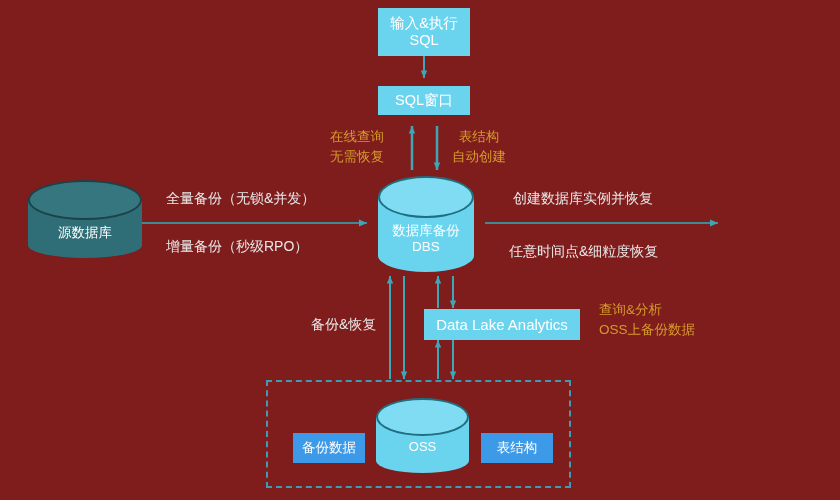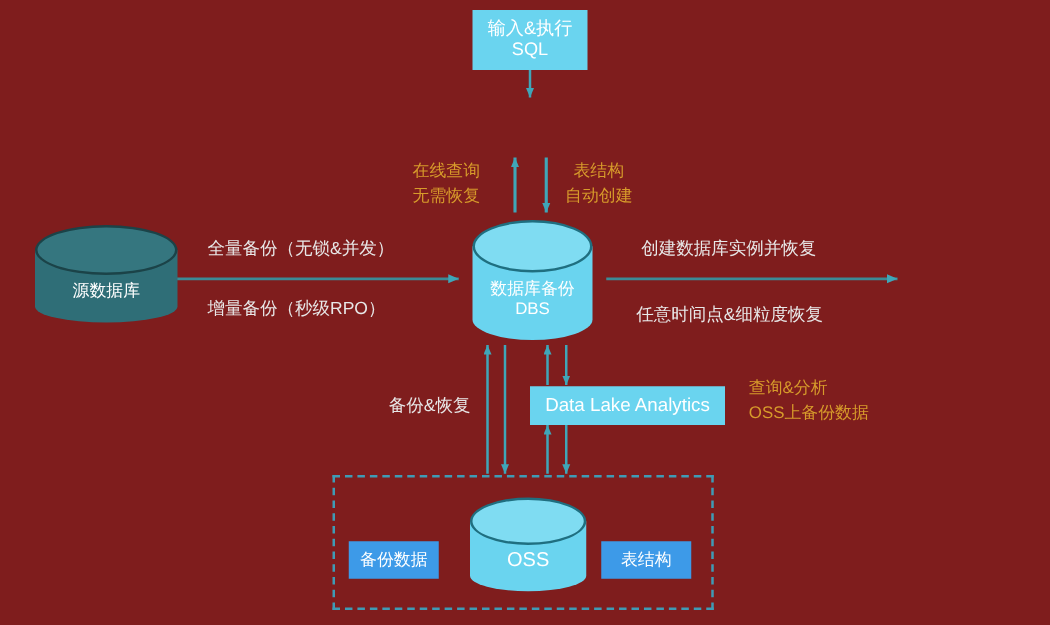--- a/index.html
+++ b/index.html
@@ -116,20 +116,23 @@
     <line x1="453" y1="340" x2="453" y2="379" stroke="#3fa6b8" stroke-width="2" marker-end="url(#ah-down)"></line>
   </svg>
 
   <div class="box box-cyan abs" style="left:378px; top:8px; width:92px; height:48px; font-size:14.5px;">
     <div>
       <div>输入&amp;执行</div>
       <div>SQL</div>
     </div>
   </div>
 
+  <div class="box box-cyan abs" style="left:378px; top:86px; width:92px; height:29px; font-size:14.5px;">
+    <span>SQL窗口</span>
+  </div>
 
   <div class="lbl lbl-orange abs" style="left:330px; top:127px; font-size:13.5px; line-height:1.45; text-align:center;">
     <div>在线查询</div>
     <div>无需恢复</div>
   </div>
 
   <div class="lbl lbl-orange abs" style="left:452px; top:127px; font-size:13.5px; line-height:1.45; text-align:center;">
     <div>表结构</div>
     <div>自动创建</div>
   </div>
@@ -167,24 +170,24 @@
   <div class="lbl lbl-orange abs" style="left:599px; top:300px; font-size:13.5px; line-height:1.45;">
     <div>查询&amp;分析</div>
     <div>OSS上备份数据</div>
   </div>
 
   <div class="dashed-zone" style="left:266px; top:380px; width:305px; height:108px;"></div>
 
   <div class="cyl cyl-light" style="left:376px; top:398px; width:93px; height:75px;">
     <div class="body" style="top:19px; height:56px;"></div>
     <div class="top" style="height:38px;"></div>
-    <div class="label" style="top:41px; font-size:16px;">OSS</div>
+    <div class="label" style="top:41px; font-size:13px;">OSS</div>
   </div>
 
-  <div class="box box-blue abs" style="left:279px; top:433px; width:72px; height:30px; font-size:13.5px;">
+  <div class="box box-blue abs" style="left:293px; top:433px; width:72px; height:30px; font-size:13.5px;">
     <span>备份数据</span>
   </div>
 
   <div class="box box-blue abs" style="left:481px; top:433px; width:72px; height:30px; font-size:13.5px;">
     <span>表结构</span>
   </div>
 
 </div>
 
 </body></html>

